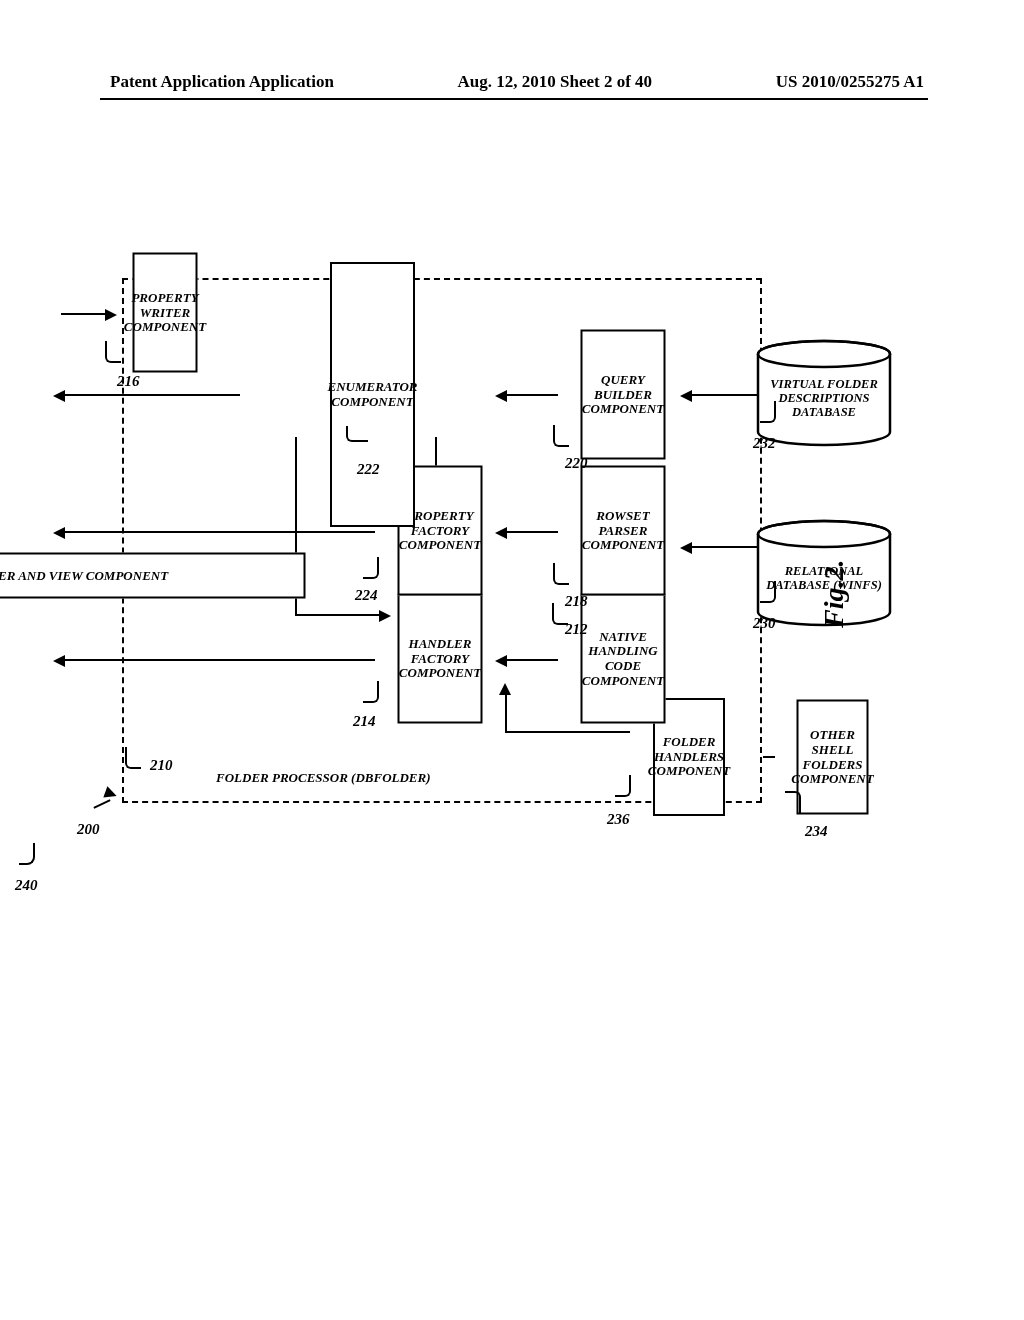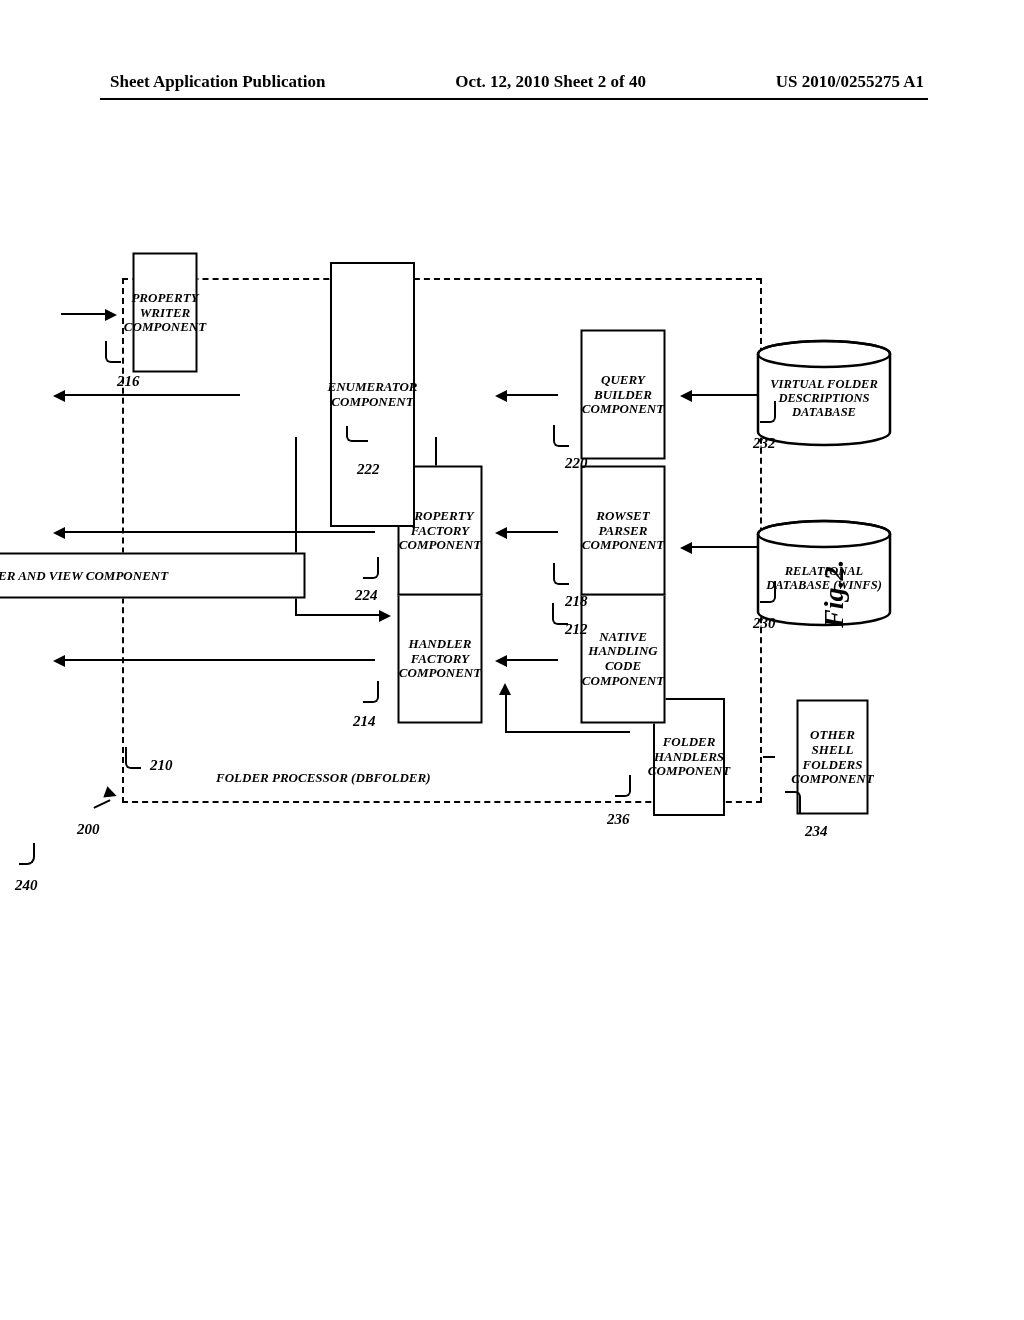--- a/index.html
+++ b/index.html
@@ -96,22 +96,22 @@
   }
   .arrow.up    { border-left: 6px solid transparent; border-right: 6px solid transparent; border-bottom: 12px solid #000; }
   .arrow.down  { border-left: 6px solid transparent; border-right: 6px solid transparent; border-top: 12px solid #000; }
   .arrow.left  { border-top: 6px solid transparent; border-bottom: 6px solid transparent; border-right: 12px solid #000; }
   .arrow.right { border-top: 6px solid transparent; border-bottom: 6px solid transparent; border-left: 12px solid #000; }
 </style>
 </head>
 <body>
 
 <div class="header">
-  <span>Sheet Application Publication</span>
-  <span>Oct. 12, 2010  Sheet 2 of 40</span>
+  <span>Patent Application Application</span>
+  <span>Aug. 12, 2010  Sheet 2 of 40</span>
   <span>US 2010/0255275 A1</span>
 </div>
 <div class="header-line"></div>
 
 <div class="stage">
 
   <div class="box" style="left:50px; top:10px; width:535px; height:46px;">
     <span>SHELL BROWSER AND VIEW COMPONENT</span>
   </div>
   <div class="ref" style="left:16px; top:10px;">240</div>

